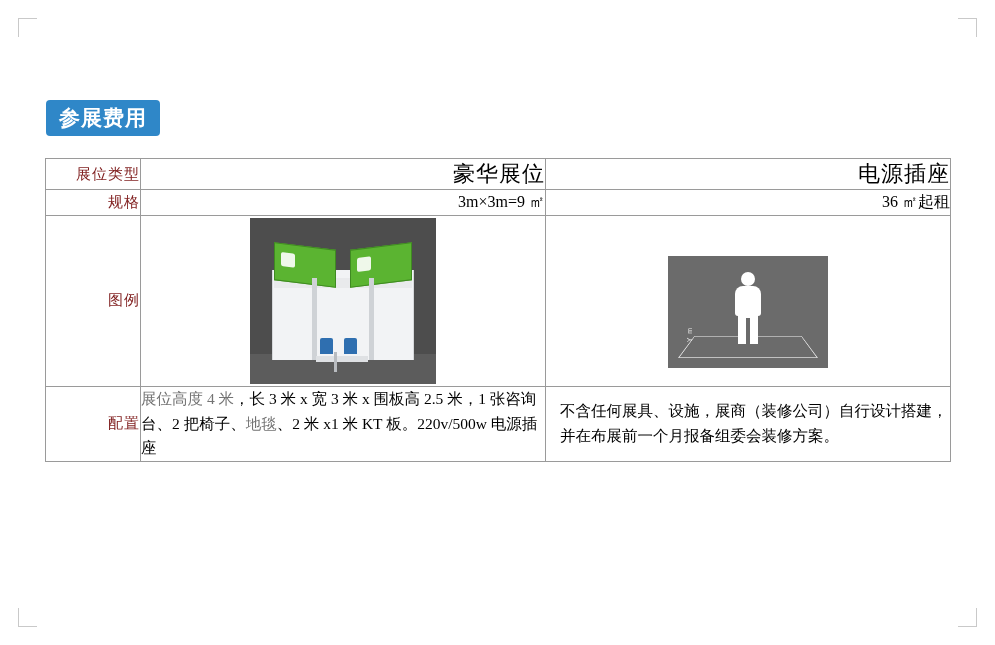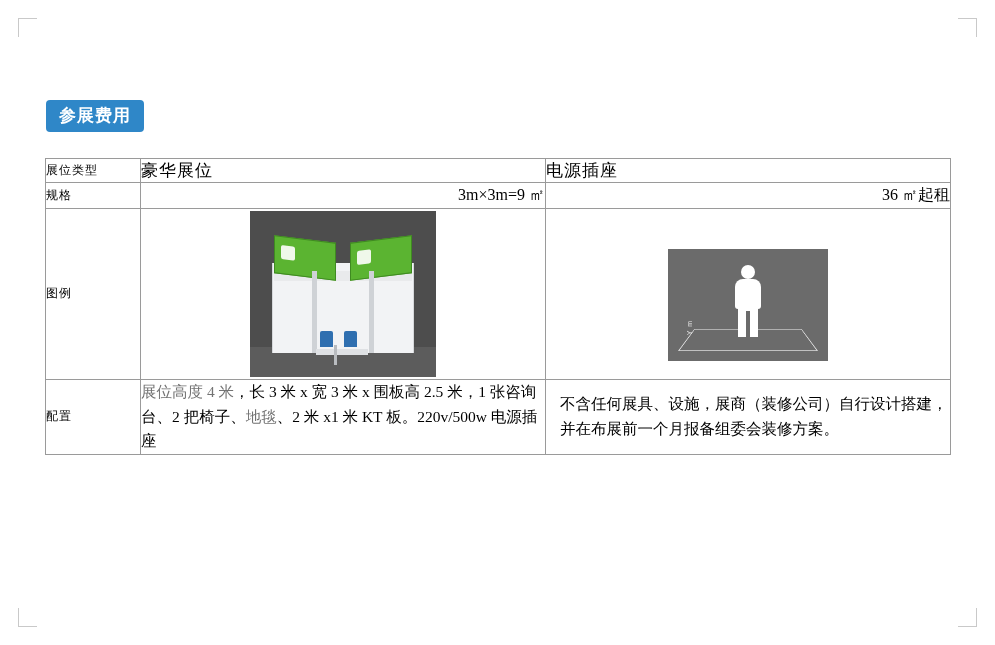--- a/index.html
+++ b/index.html
@@ -35,21 +35,21 @@
   .crop.br { right: 18px; bottom: 18px; border-width: 0 1px 1px 0; }
 
   .section-tag {
     position: absolute;
     left: 46px;
     top: 100px;
     background: #2f87c8;
     color: #ffffff;
     font-family: "Liberation Sans", "DejaVu Sans", sans-serif;
     font-weight: bold;
-    font-size: 17px;
+    font-size: 21px;
     letter-spacing: 1px;
     padding: 7px 13px 8px 13px;
     border-radius: 4px;
     line-height: 1;
     white-space: nowrap;
   }
 
   table.fee {
     position: absolute;
     left: 45px;
@@ -61,29 +61,29 @@
   table.fee td {
     border: 1px solid #9a9a9a;
     vertical-align: middle;
     padding: 0;
   }
   .col-label { width: 95px; }
   .col-a { width: 405px; }
   .col-b { width: 405px; }
 
   .lab {
-    text-align: left;
-    font-size: 12px;
-    color: #000000;
+    text-align: right;
+    font-size: 15px;
+    color: #7f1d1d;
     padding: 10px 2px;
     letter-spacing: 1px;
   }
   .hcell {
-    text-align: left;
-    font-size: 17px;
+    text-align: right;
+    font-size: 22px;
     padding: 18px 6px;
     letter-spacing: 1px;
   }
   .cell-center {
     text-align: right;
     font-size: 16px;
     padding: 16px 6px;
     line-height: 1.55;
   }
   .cell-center .ln { display: block; }

